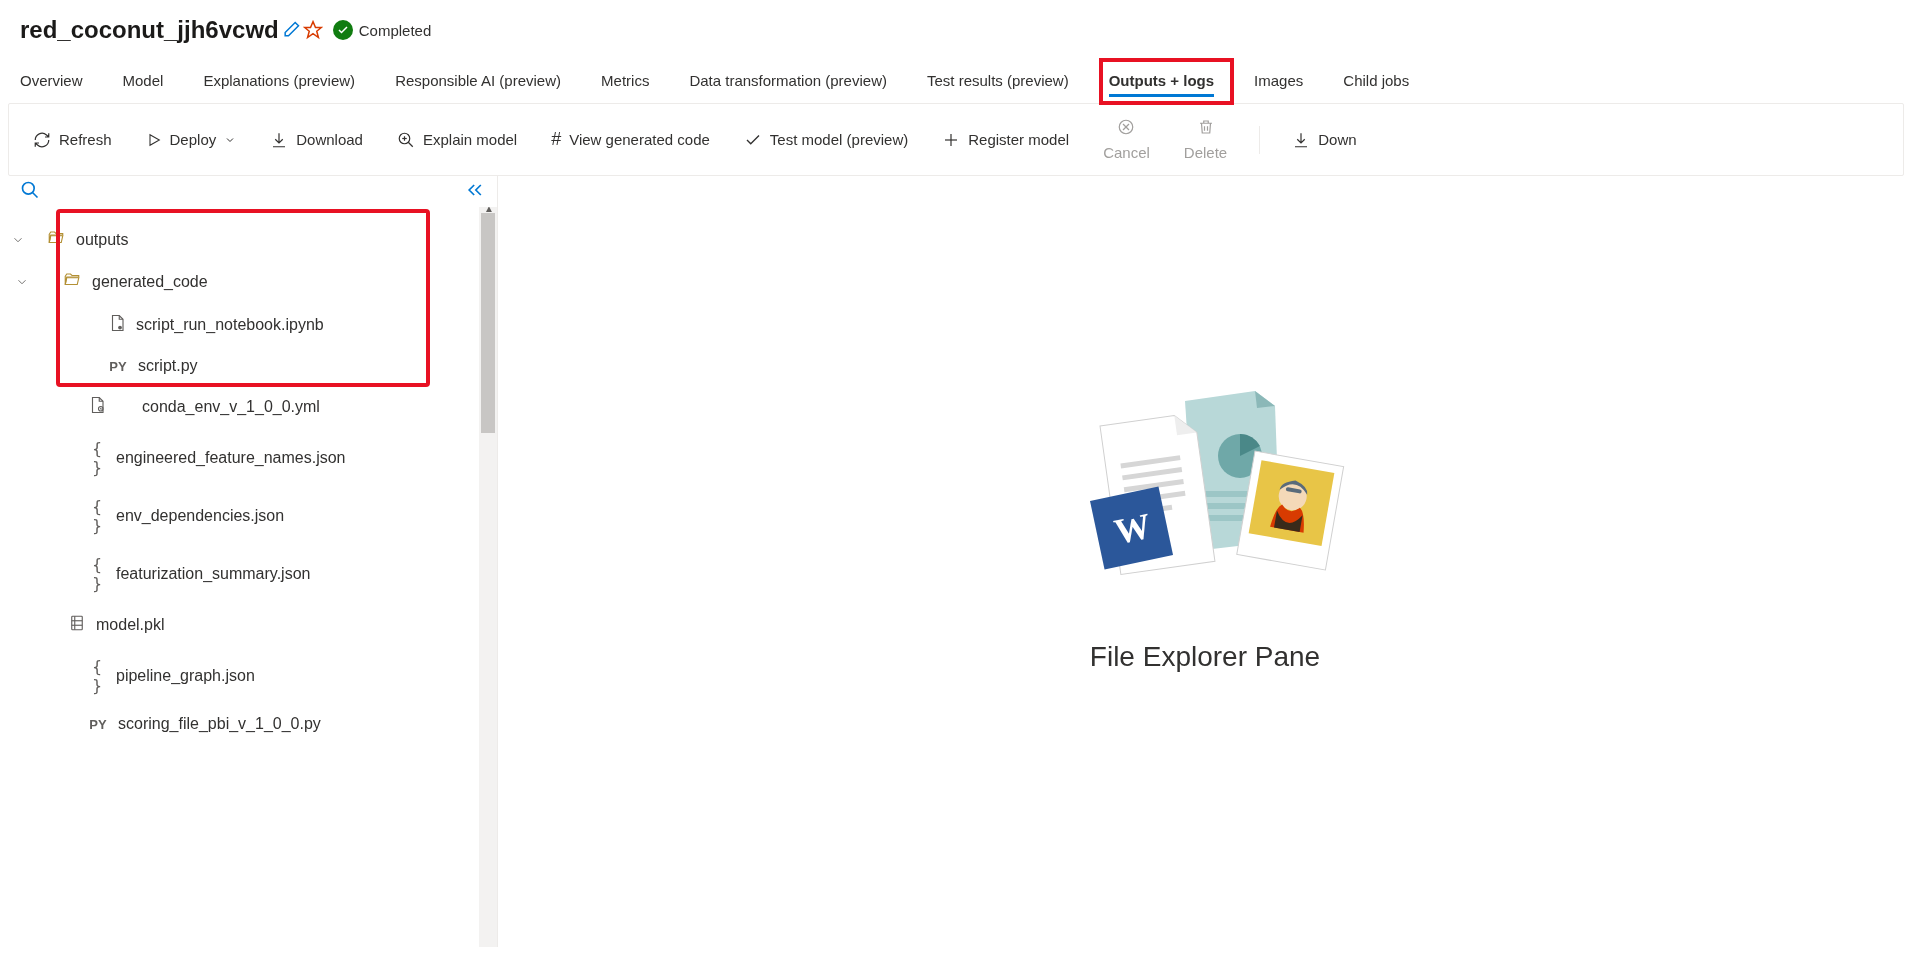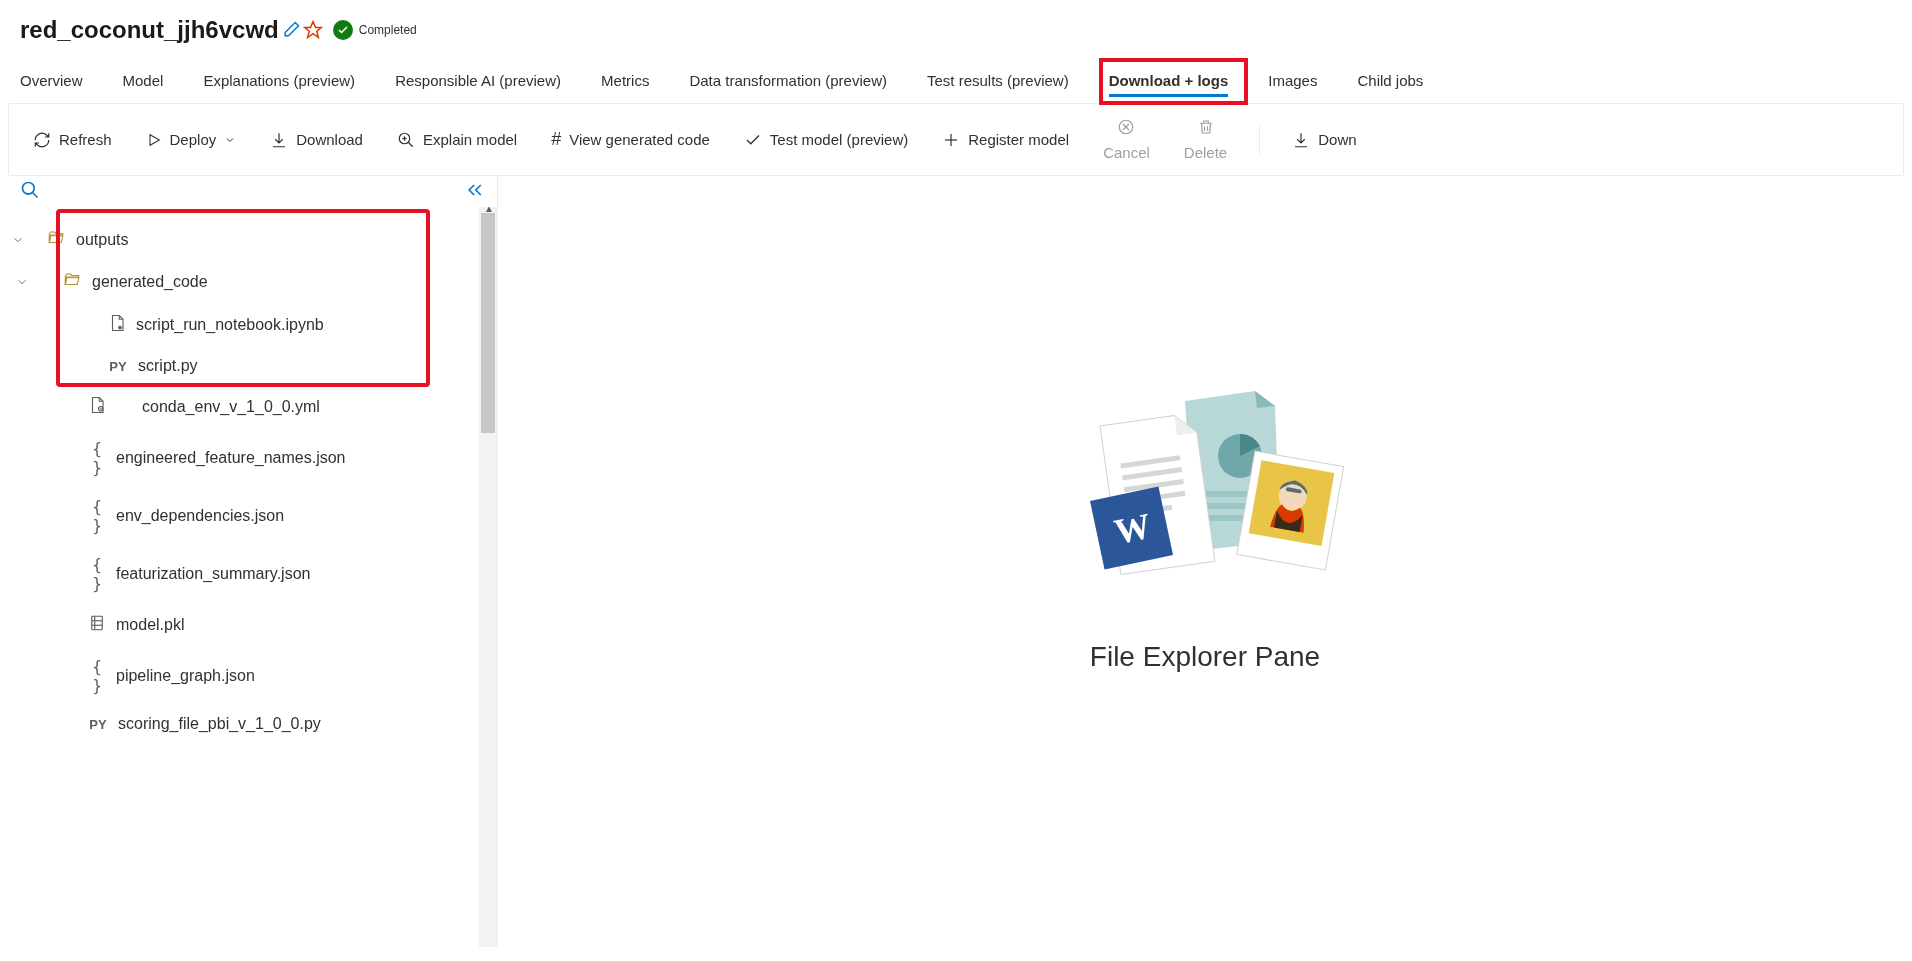--- a/index.html
+++ b/index.html
@@ -30,21 +30,21 @@
     display: inline-flex;
     align-items: center;
     gap: 6px;
     margin-left: 8px;
   }
   .status-pill .check {
     width: 20px; height: 20px; border-radius: 50%;
     background: #107c10; display:flex; align-items:center; justify-content:center;
   }
   .status-pill .check svg { stroke:#fff; stroke-width:3; fill:none; }
-  .status-pill span { font-size:12px; color:#323130; }
+  .status-pill span { font-size:15px; color:#323130; }
 
   
   .tabs {
     display: flex;
     gap: 40px;
     padding: 10px 20px 0 20px;
     font-size: 15px;
     color: #323130;
   }
   .tab {
@@ -210,21 +210,21 @@
 
 <div class="tabs">
   <div class="tab">Overview</div>
   <div class="tab">Model</div>
   <div class="tab">Explanations (preview)</div>
   <div class="tab">Responsible AI (preview)</div>
   <div class="tab">Metrics</div>
   <div class="tab">Data transformation (preview)</div>
   <div class="tab">Test results (preview)</div>
   <div class="tab active highlighted" style="position:relative;">
-    <span>Download + logs</span>
+    <span>Outputs + logs</span>
     <div class="tab-highlight-box"></div>
   </div>
   <div class="tab">Images</div>
   <div class="tab">Child jobs</div>
 </div>
 
 <div class="toolbar">
   <button class="tool-btn">
     <svg width="18" height="18" viewBox="0 0 24 24" fill="none" stroke="#323130" stroke-width="1.6">
         <path d="M3 12a9 9 0 0 1 15-6.7L21 8M21 3v5h-5M21 12a9 9 0 0 1-15 6.7L3 16M3 21v-5h5"></path>
@@ -383,21 +383,21 @@
       <div class="tree-row" style="padding-left:88px;">
         <span class="file-icon-json">{ }</span>
         <span>env_dependencies.json</span>
       </div>
 
       <div class="tree-row" style="padding-left:88px;">
         <span class="file-icon-json">{ }</span>
         <span>featurization_summary.json</span>
       </div>
 
-      <div class="tree-row" style="padding-left:88px;">
+      <div class="tree-row" style="padding-left:68px;">
         <span class="file-icon-db">
           <svg width="18" height="20" viewBox="0 0 24 24">
               <rect x="5" y="3" width="14" height="18" rx="1"></rect>
               <line x1="9" y1="3" x2="9" y2="21"></line>
               <line x1="5" y1="9" x2="19" y2="9"></line>
               <line x1="5" y1="15" x2="19" y2="15"></line>
             </svg>
         </span>
         <span>model.pkl</span>
       </div>

